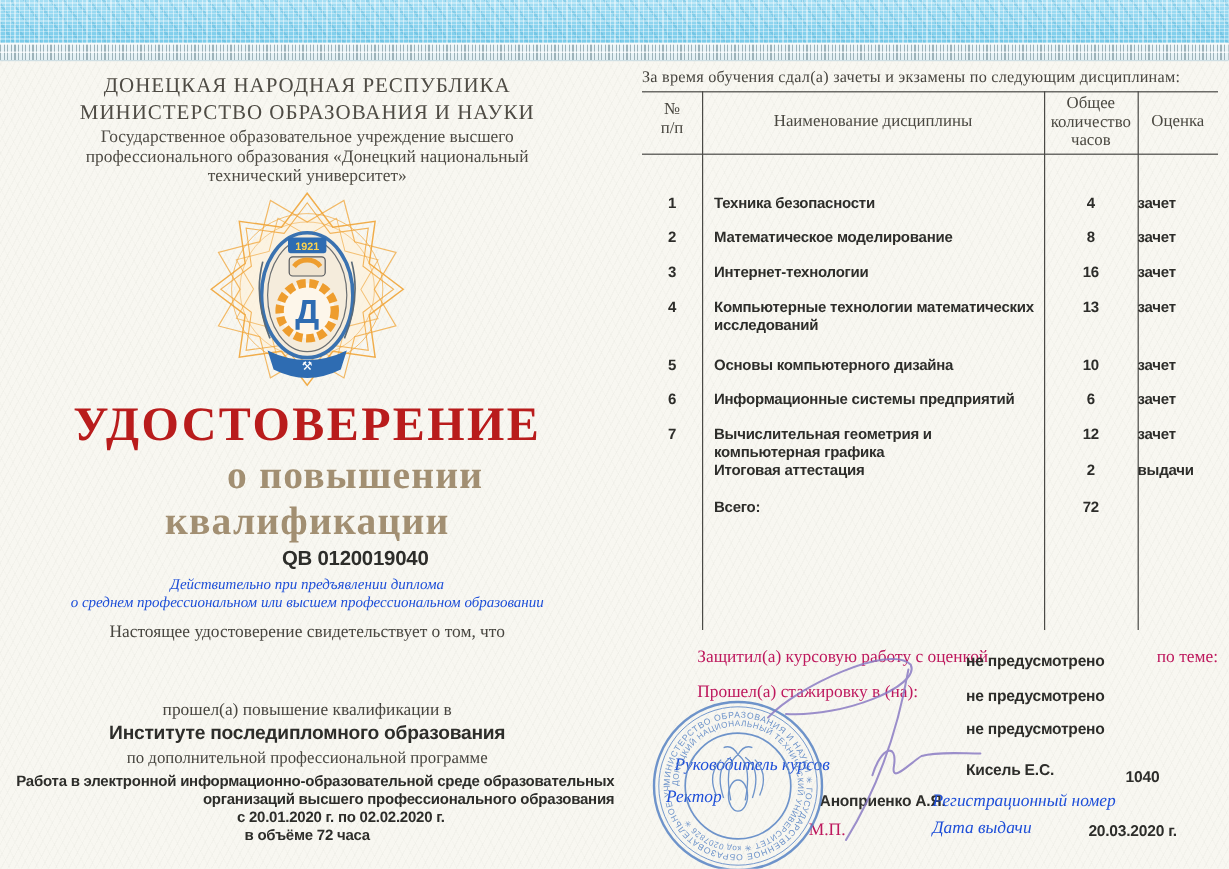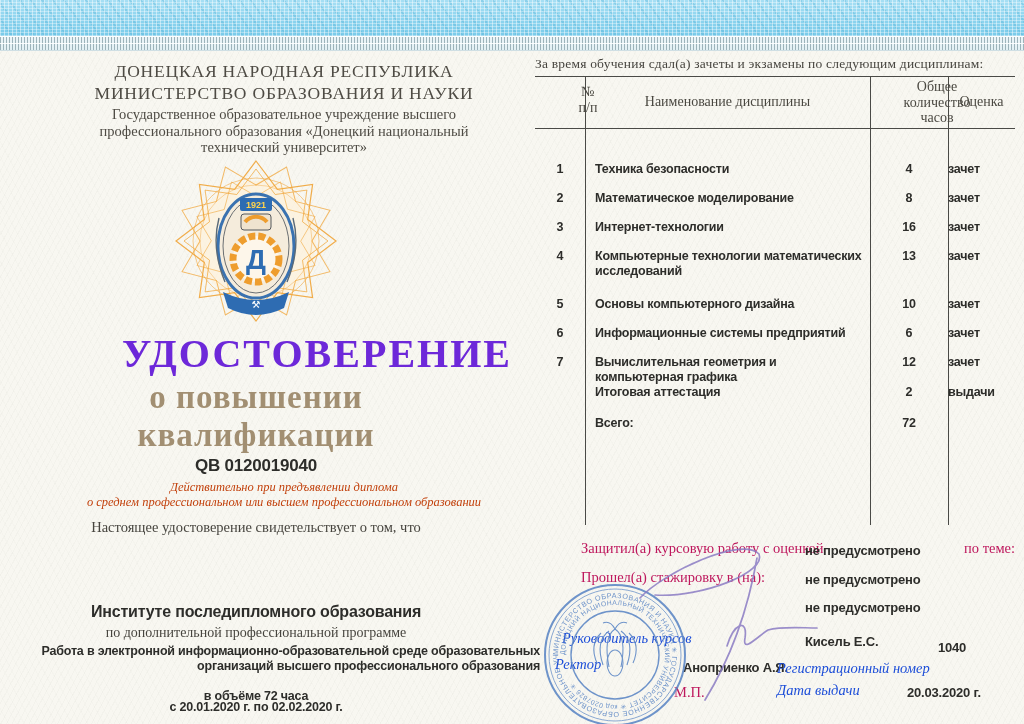--- a/index.html
+++ b/index.html
@@ -37,39 +37,39 @@
   .band-dashes::after{
     content:"";position:absolute;left:0;right:0;top:6px;height:1px;background:rgba(255,255,255,.9);
   }
 
   .page{position:absolute;top:50px;height:674px;width:512px;z-index:3;}
   .page-left{left:0;}
   .page-right{left:512px;}
 
   .abs{position:absolute;}
   .ctr{left:0;width:512px;text-align:center;}
-  .pre{white-space:pre-line;padding-left:28px;}
+  .pre{white-space:pre-line;}
   .italic{font-style:italic;}
   .sans-bold{font-family:"Liberation Sans", sans-serif;font-weight:700;letter-spacing:-0.2px;color:#2d2d2a;}
 
   .l-country{top:10px;font-size:17.5px;line-height:22px;letter-spacing:0.8px;color:#4e4b44;}
   .l-institution{top:56px;font-size:14.5px;line-height:16.5px;color:#4e4b44;}
   .l-emblem{left:171px;top:106px;}
-  .l-title1{top:280px;font-size:40px;font-weight:700;letter-spacing:2px;color:#6d28d9;text-align:right;}
-  .l-title2{top:329px;font-size:33px;font-weight:700;letter-spacing:1px;color:#a28f72;}
+  .l-title1{top:280px;font-size:40px;font-weight:700;letter-spacing:2px;color:#b91c1c;}
+  .l-title2{top:329px;font-size:33px;font-weight:700;letter-spacing:1px;color:#a28f72;margin-left:40px;}
   .l-title3{top:367px;font-size:33px;font-weight:700;letter-spacing:1px;color:#a28f72;}
-  .l-serial{top:406px;font-size:17px;}
-  .l-validity{top:430px;font-size:12.5px;line-height:14.5px;color:#c2410c;}
+  .l-serial{top:406px;font-size:17px;padding-left:40px;}
+  .l-validity{top:430px;font-size:12.5px;line-height:14.5px;color:#1d4ed8;}
   .l-attests{top:469px;font-size:14.5px;}
   .l-name{top:493px;font-size:21px;letter-spacing:0.3px;}
   .l-completed{top:534px;font-size:14.5px;}
   .l-institute{top:553px;font-size:16px;}
   .l-progintro{top:575px;font-size:14px;}
   .l-proglines{top:594px;font-size:12.5px;line-height:15px;text-align:right;}
-  .l-dates{top:650px;font-size:12.5px;}
+  .l-dates{top:624px;font-size:12.5px;padding-left:28px;}
   .l-volume{top:639px;font-size:12.5px;}
 
   .r-intro{left:23px;top:6px;font-size:13.5px;letter-spacing:0.2px;text-align:right;}
   .tline{background:#4a4a46;}
   .t-h1{left:23px;top:26px;width:480px;height:1px;}
   .t-h2{left:23px;top:78px;width:480px;height:1px;}
   .t-v{top:26px;width:1px;height:449px;}
   .t-v1{left:73px;} .t-v2{left:358px;} .t-v3{left:436px;}
   .th{font-size:14px;text-align:center;color:#4a4841;line-height:15.5px;}
   .th-num{left:23px;top:34px;width:50px;}
@@ -134,20 +134,21 @@
     </g>
   </svg>
 
   <div class="abs ctr l-title1">УДОСТОВЕРЕНИЕ</div>
   <div class="abs ctr l-title2">о повышении</div>
   <div class="abs ctr l-title3">квалификации</div>
   <div class="abs ctr l-serial sans-bold">QB 0120019040</div>
   <div class="abs ctr l-validity pre italic">Действительно при предъявлении диплома
 о среднем профессиональном или высшем профессиональном образовании</div>
   <div class="abs ctr l-attests">Настоящее удостоверение свидетельствует о том, что</div>
+  <div class="abs ctr l-completed">прошел(а) повышение квалификации в</div>
   <div class="abs ctr l-institute sans-bold">Институте последипломного образования</div>
   <div class="abs ctr l-progintro">по дополнительной профессиональной программе</div>
   <div class="abs ctr l-proglines sans-bold pre">Работа в электронной информационно-образовательной среде образовательных
 организаций высшего профессионального образования</div>
   <div class="abs ctr l-dates sans-bold">с 20.01.2020 г. по 02.02.2020 г.</div>
   <div class="abs ctr l-volume sans-bold">в объёме 72 часа</div>
 </div>
 
 <div class="page page-right">
 

